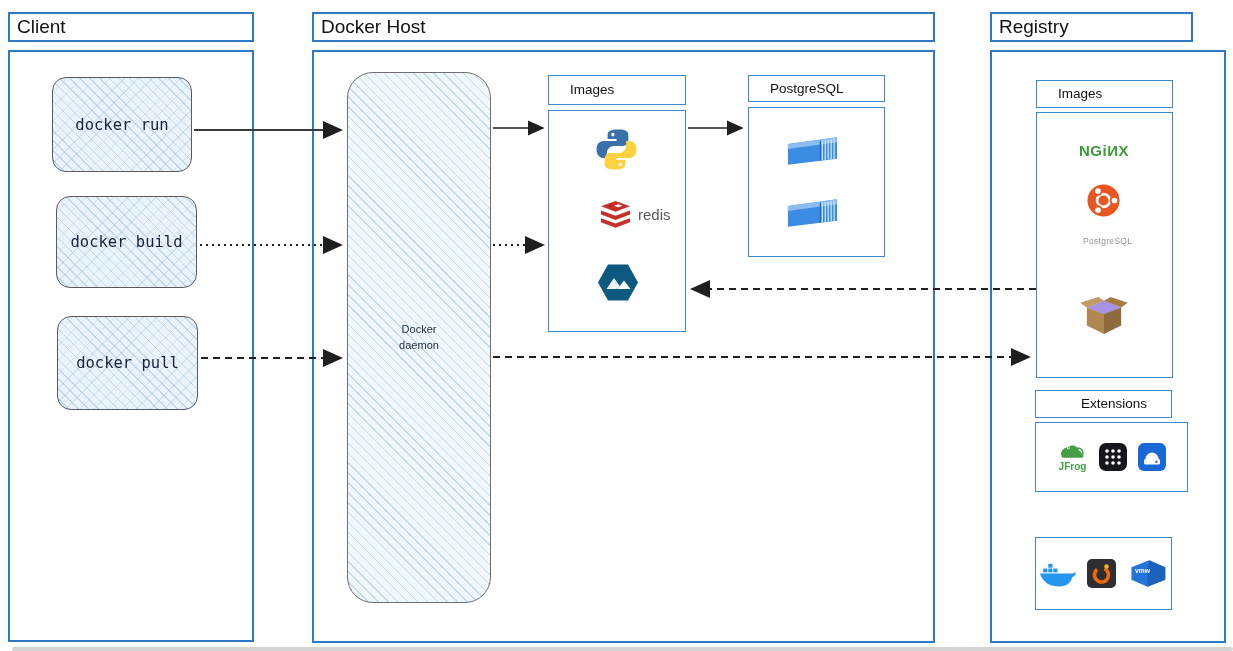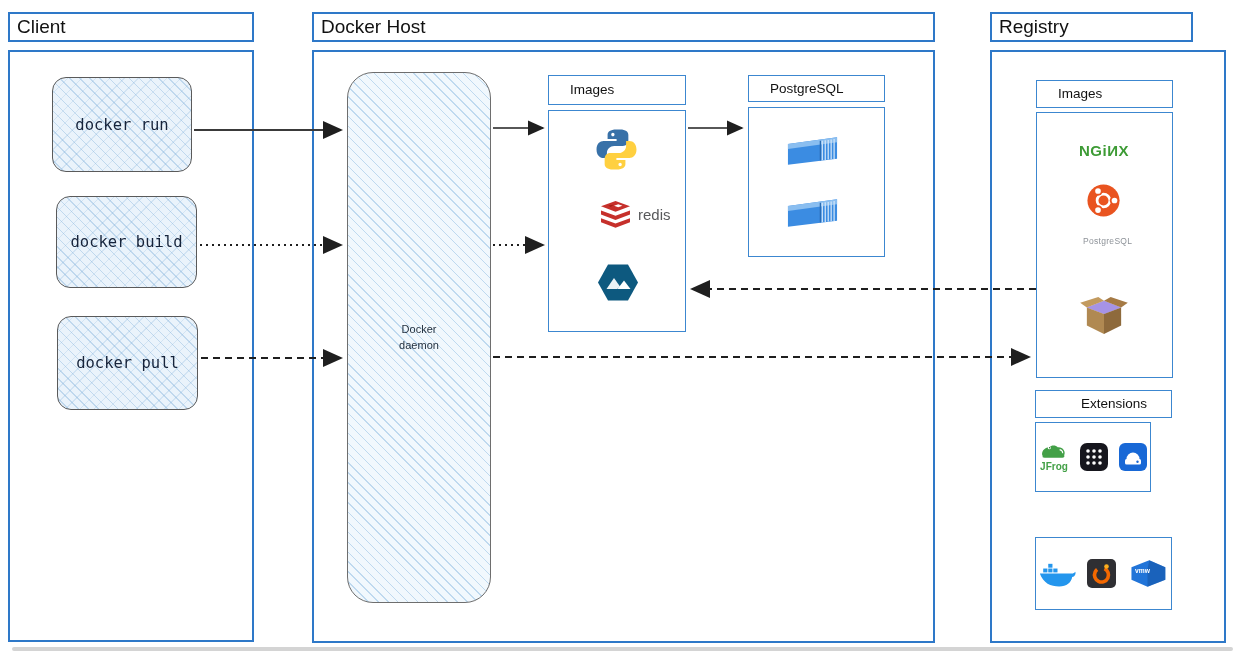--- a/index.html
+++ b/index.html
@@ -188,21 +188,21 @@
       <polygon points="9,12 2,7 21,1 27,5" fill="#c29a5f"></polygon>
       <polygon points="27,5 34,1 52,7 45,12" fill="#a57a45"></polygon>
       <polygon points="9,12 27,19 27,40 9,31" fill="#b08952"></polygon>
       <polygon points="27,19 45,12 45,31 27,40" fill="#8e6a3c"></polygon>
     </svg>
   </div>
 
   <div class="abs sub-title" style="left:1035px;top:390px;width:137px;height:28px;text-align:center;">
     <span>Extensions</span>
   </div>
-  <div class="abs sub-box" style="left:1035px;top:422px;width:116px;height:70px;">
+  <div class="abs sub-box" style="left:1035px;top:422px;width:153px;height:70px;">
     <div class="icon-row">
       <span class="jfrog-wrap">
         <svg width="30" height="19" viewBox="0 0 32 20">
           <path fill="#43a047" d="M4 15C1.5 11 6 5 11 5.5 13 3 18 3 20 5.5c5-.8 9 4.5 6.8 8.5.9 1 .1 2.6-1.8 2.6H6c-1.9 0-2.8-1.2-2-1.6z"></path>
           <circle cx="11" cy="6" r="1.7" fill="#fff"></circle>
             <circle cx="11.3" cy="6" r=".8" fill="#2d6d31"></circle>
           <path d="M22 8c2 .5 3.3 2 3.3 3.8" stroke="#fff" stroke-width="1.1" fill="none"></path>
         </svg>
         <span class="jfrog-label">JFrog</span>
       </span>

